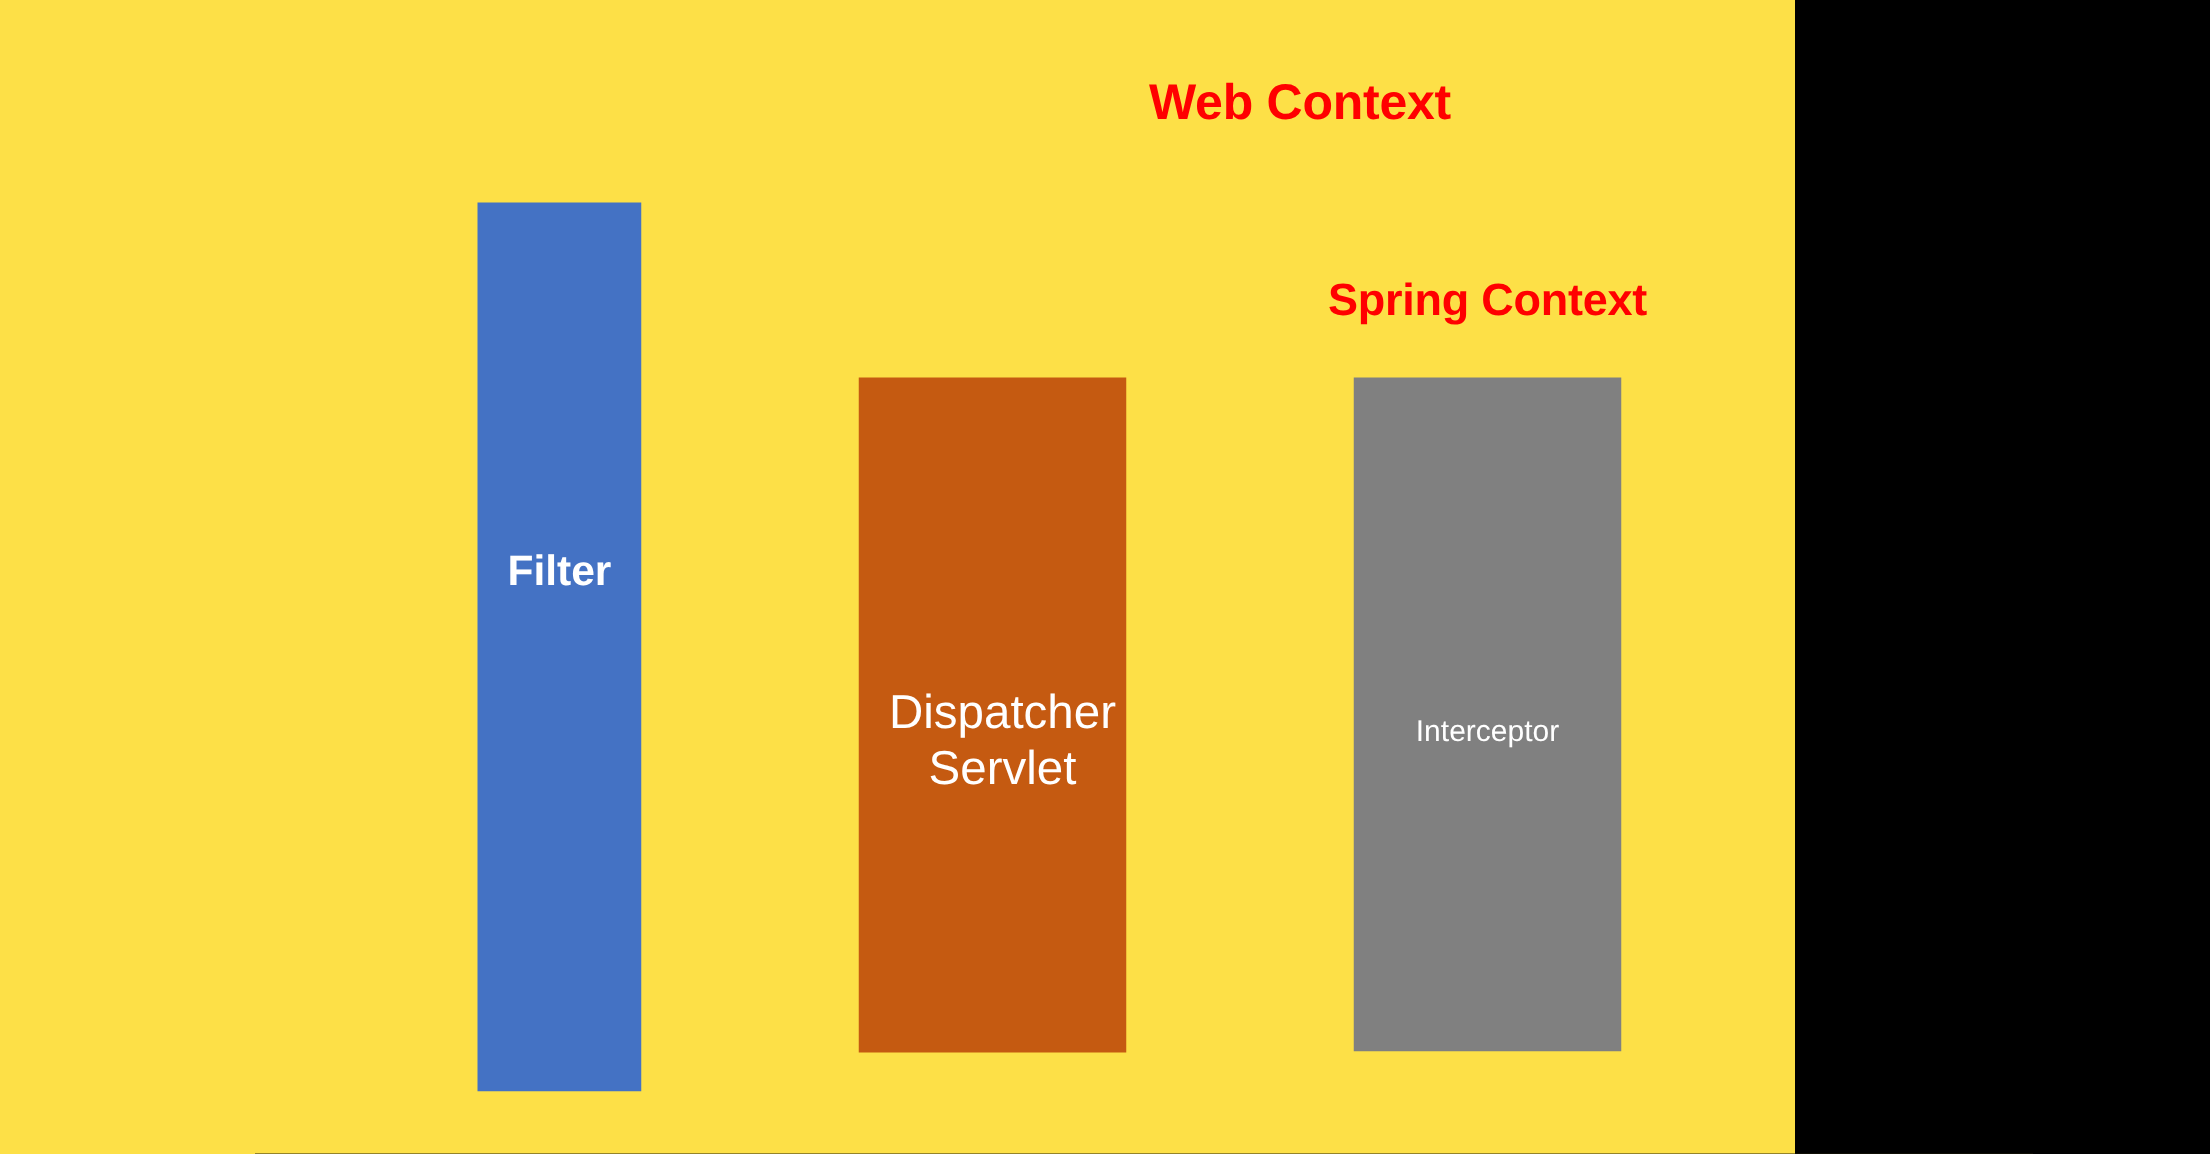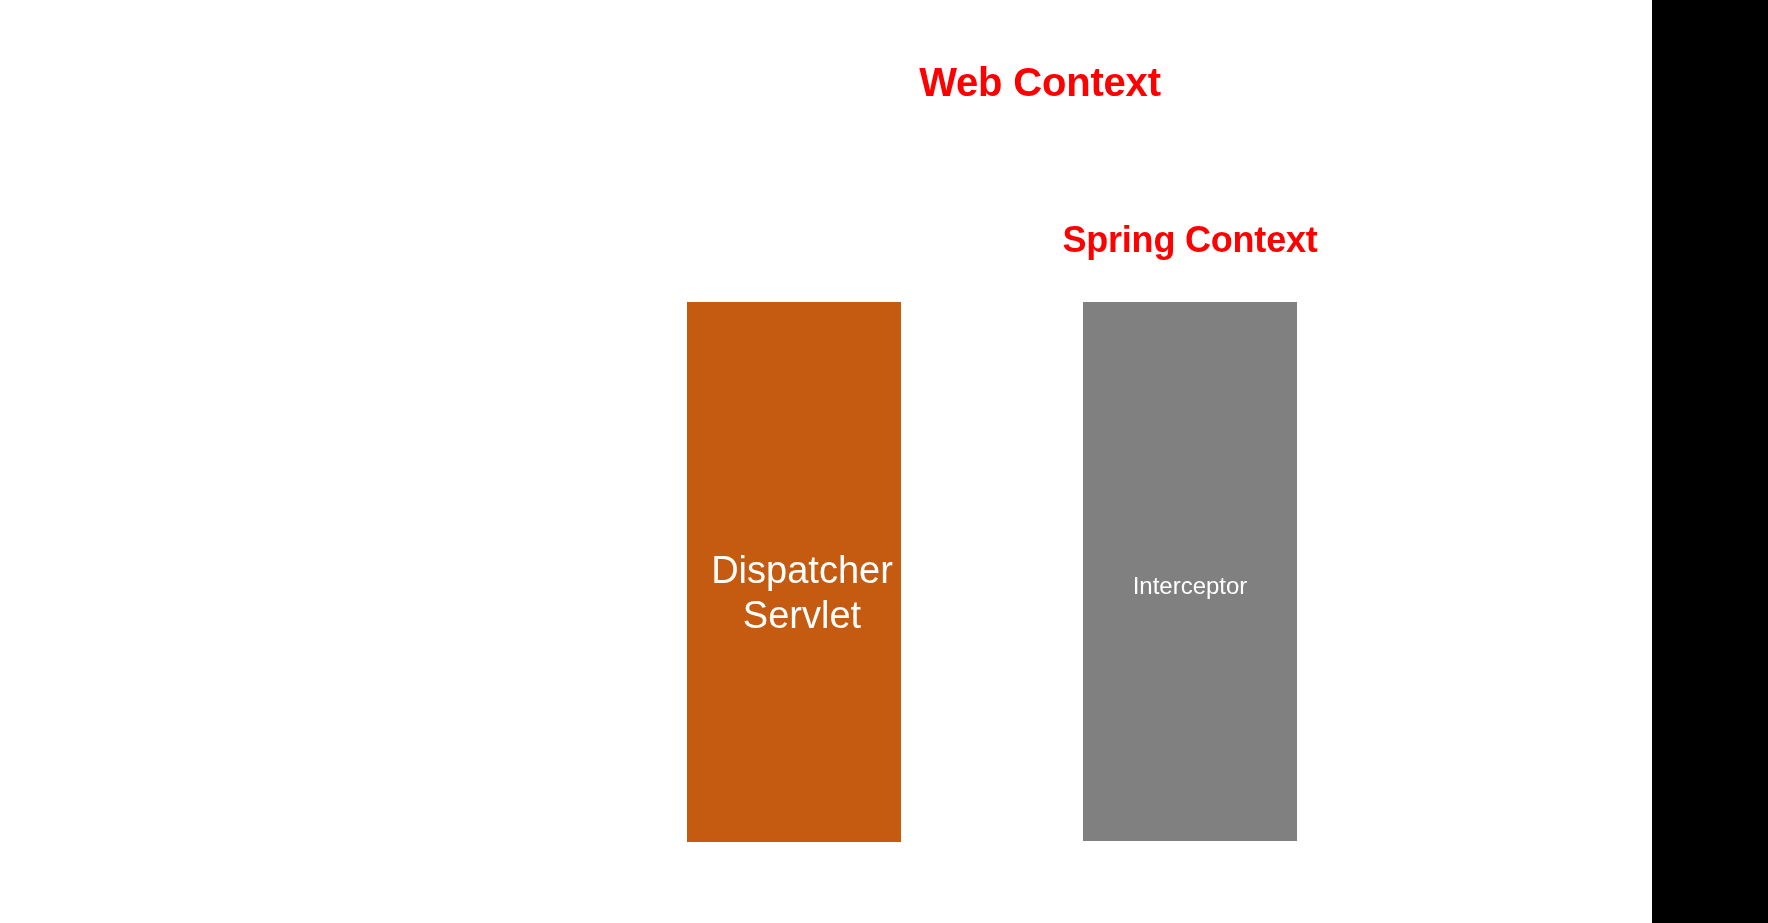--- a/index.html
+++ b/index.html
@@ -5,23 +5,23 @@
   html, body {
     margin: 0;
     padding: 0;
     background: #000000;
   }
   body {
     font-family: "Liberation Sans", sans-serif;
   }
   #canvas {
     position: relative;
-    width: 1652px;
+    width: 1436px;
     height: 923px;
-    background: #ffffff;
+    background: #fde047;
     overflow: hidden;
     text-decoration: underline;
   }
   .ctx-label {
     position: absolute;
     color: #FF0000;
     font-weight: bold;
     white-space: nowrap;
     line-height: 1;
     letter-spacing: -0.2px;
@@ -112,20 +112,23 @@
 </style>
 </head>
 <body>
 
 <div id="canvas">
 
   <div class="ctx-label" id="label-web-context">Web Context</div>
 
   <div class="ctx-label" id="label-spring-context">Spring Context</div>
 
+  <div class="box" id="box-filter">
+    <span class="box-label">Filter</span>
+  </div>
 
   <div class="box" id="box-dispatcher-servlet">
     <span class="box-label">Dispatcher
 Servlet</span>
   </div>
 
   <div class="box" id="box-interceptor">
     <span class="box-label">Interceptor</span>
   </div>
 

